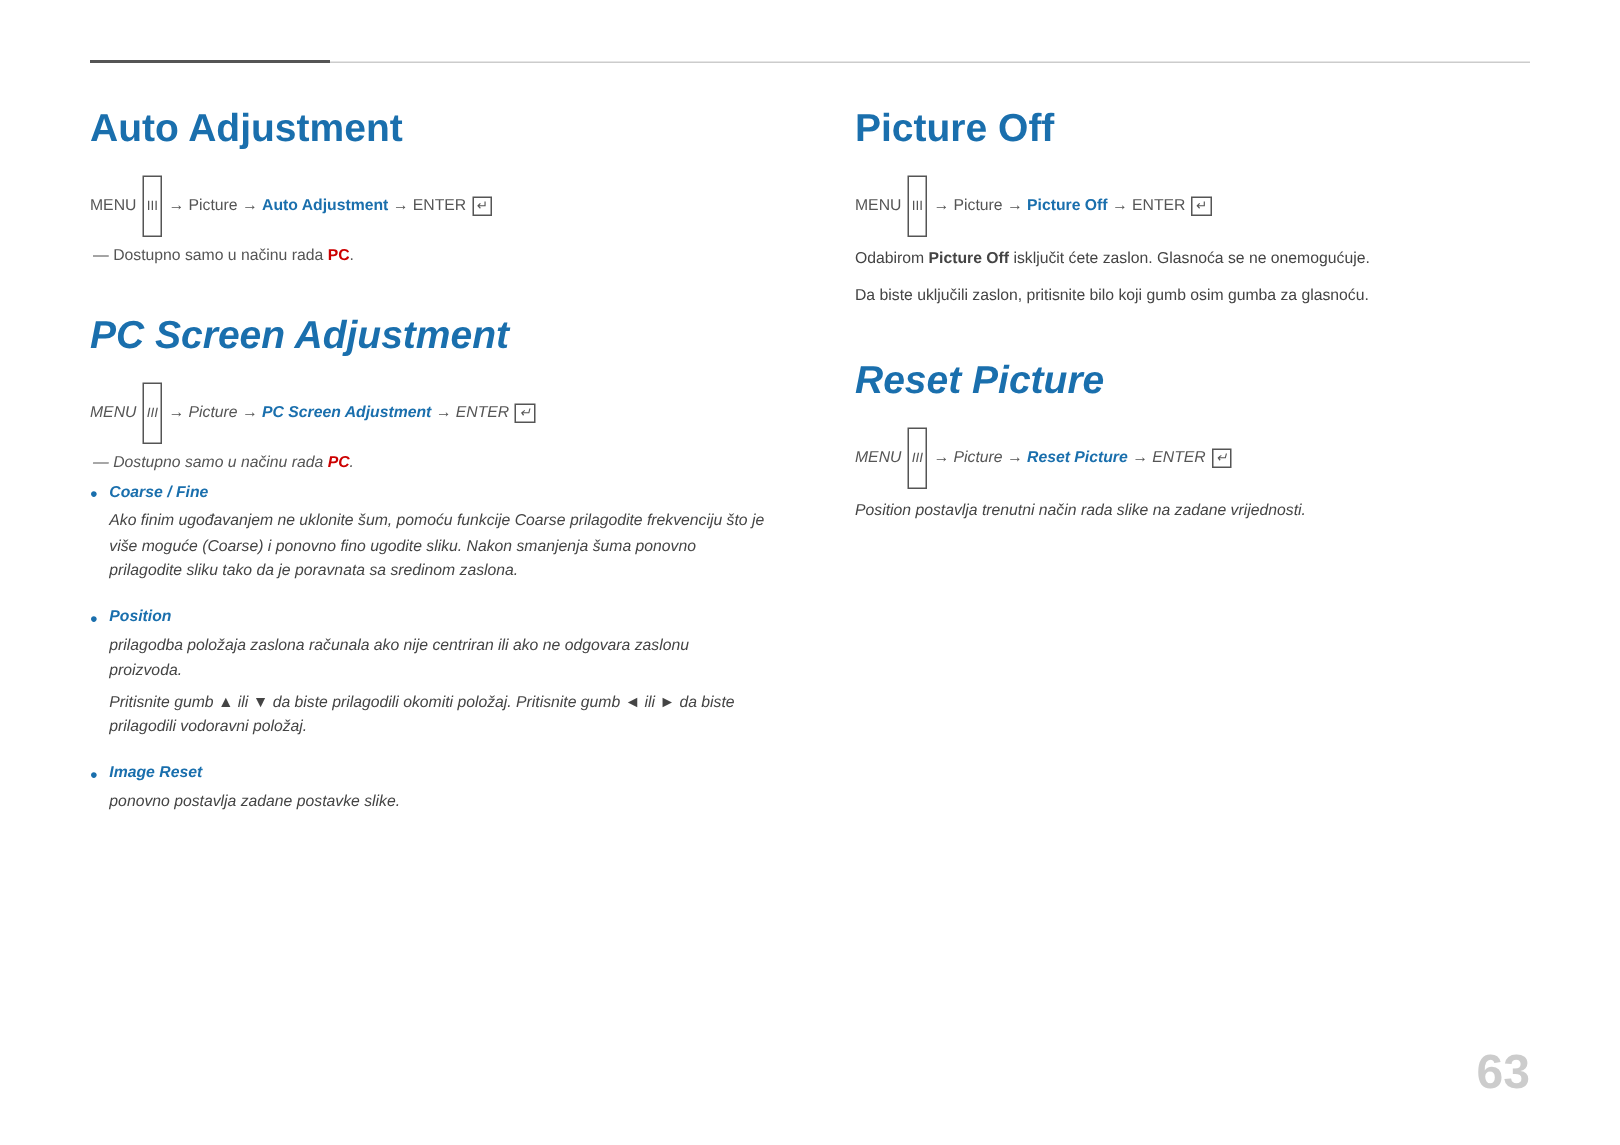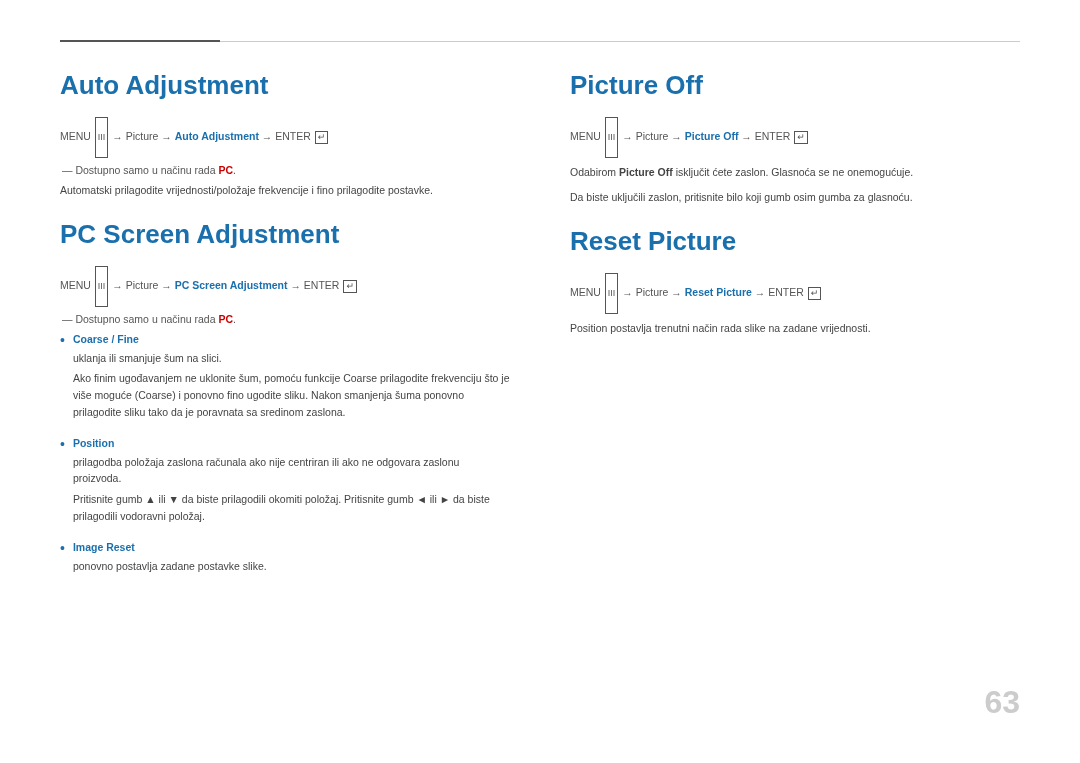--- a/index.html
+++ b/index.html
@@ -107,21 +107,22 @@
       color: #444;
       line-height: 1.6;
       margin-bottom: 8px;
     }
     .para .bold {
       font-weight: bold;
     }
 
     
     .section-gap {
-      margin-top: 20px;
+      margin-top: 32px;
+      font-style: italic;
     }
 
     
     .bullet-list {
       list-style: none;
       margin: 0;
       padding: 0;
     }
     .bullet-list li {
       display: flex;
@@ -149,21 +150,21 @@
       display: block;
       font-size: 10.5px;
       color: #444;
       line-height: 1.6;
       margin-bottom: 4px;
     }
 
     
     .page-number {
       position: absolute;
-      bottom: 42px;
+      bottom: 30px;
       right: 60px;
       font-size: 32px;
       color: #ccc;
       font-weight: bold;
     }
   </style>
 </head>
 <body>
 
 <div class="page">
@@ -181,41 +182,39 @@
         <h2 class="section-title">Auto Adjustment</h2>
 
         <p class="menu-path">
           MENU <span class="menu-icon">III</span> → Picture → <span class="highlight">Auto Adjustment</span> → ENTER <span class="enter-icon">↵</span>
         </p>
 
         <p class="note-line">
           ― Dostupno samo u načinu rada <span class="bold-red">PC</span>.
         </p>
 
-        <p class="para">Automatski prilagodite vrijednosti/položaje frekvencije i fino prilagodite postavke.</p>
       </div>
 
       <div class="section section-gap">
         <h2 class="section-title">PC Screen Adjustment</h2>
 
         <p class="menu-path">
           MENU <span class="menu-icon">III</span> → Picture → <span class="highlight">PC Screen Adjustment</span> → ENTER <span class="enter-icon">↵</span>
         </p>
 
         <p class="note-line">
           ― Dostupno samo u načinu rada <span class="bold-red">PC</span>.
         </p>
 
         <ul class="bullet-list">
 
           <li>
             <span class="bullet-dot">•</span>
             <div class="bullet-item-content">
               <span class="bullet-item-title">Coarse / Fine</span>
-              <span class="bullet-sub">uklanja ili smanjuje šum na slici.</span>
               <span class="bullet-sub">Ako finim ugođavanjem ne uklonite šum, pomoću funkcije <span class="bold">Coarse</span> prilagodite frekvenciju što je više moguće (<span class="bold">Coarse</span>) i ponovno fino ugodite sliku. Nakon smanjenja šuma ponovno prilagodite sliku tako da je poravnata sa sredinom zaslona.</span>
             </div>
           </li>
 
           <li>
             <span class="bullet-dot">•</span>
             <div class="bullet-item-content">
               <span class="bullet-item-title">Position</span>
               <span class="bullet-sub">prilagodba položaja zaslona računala ako nije centriran ili ako ne odgovara zaslonu proizvoda.</span>
               <span class="bullet-sub">Pritisnite gumb ▲ ili ▼ da biste prilagodili okomiti položaj. Pritisnite gumb ◄ ili ► da biste prilagodili vodoravni položaj.</span>

